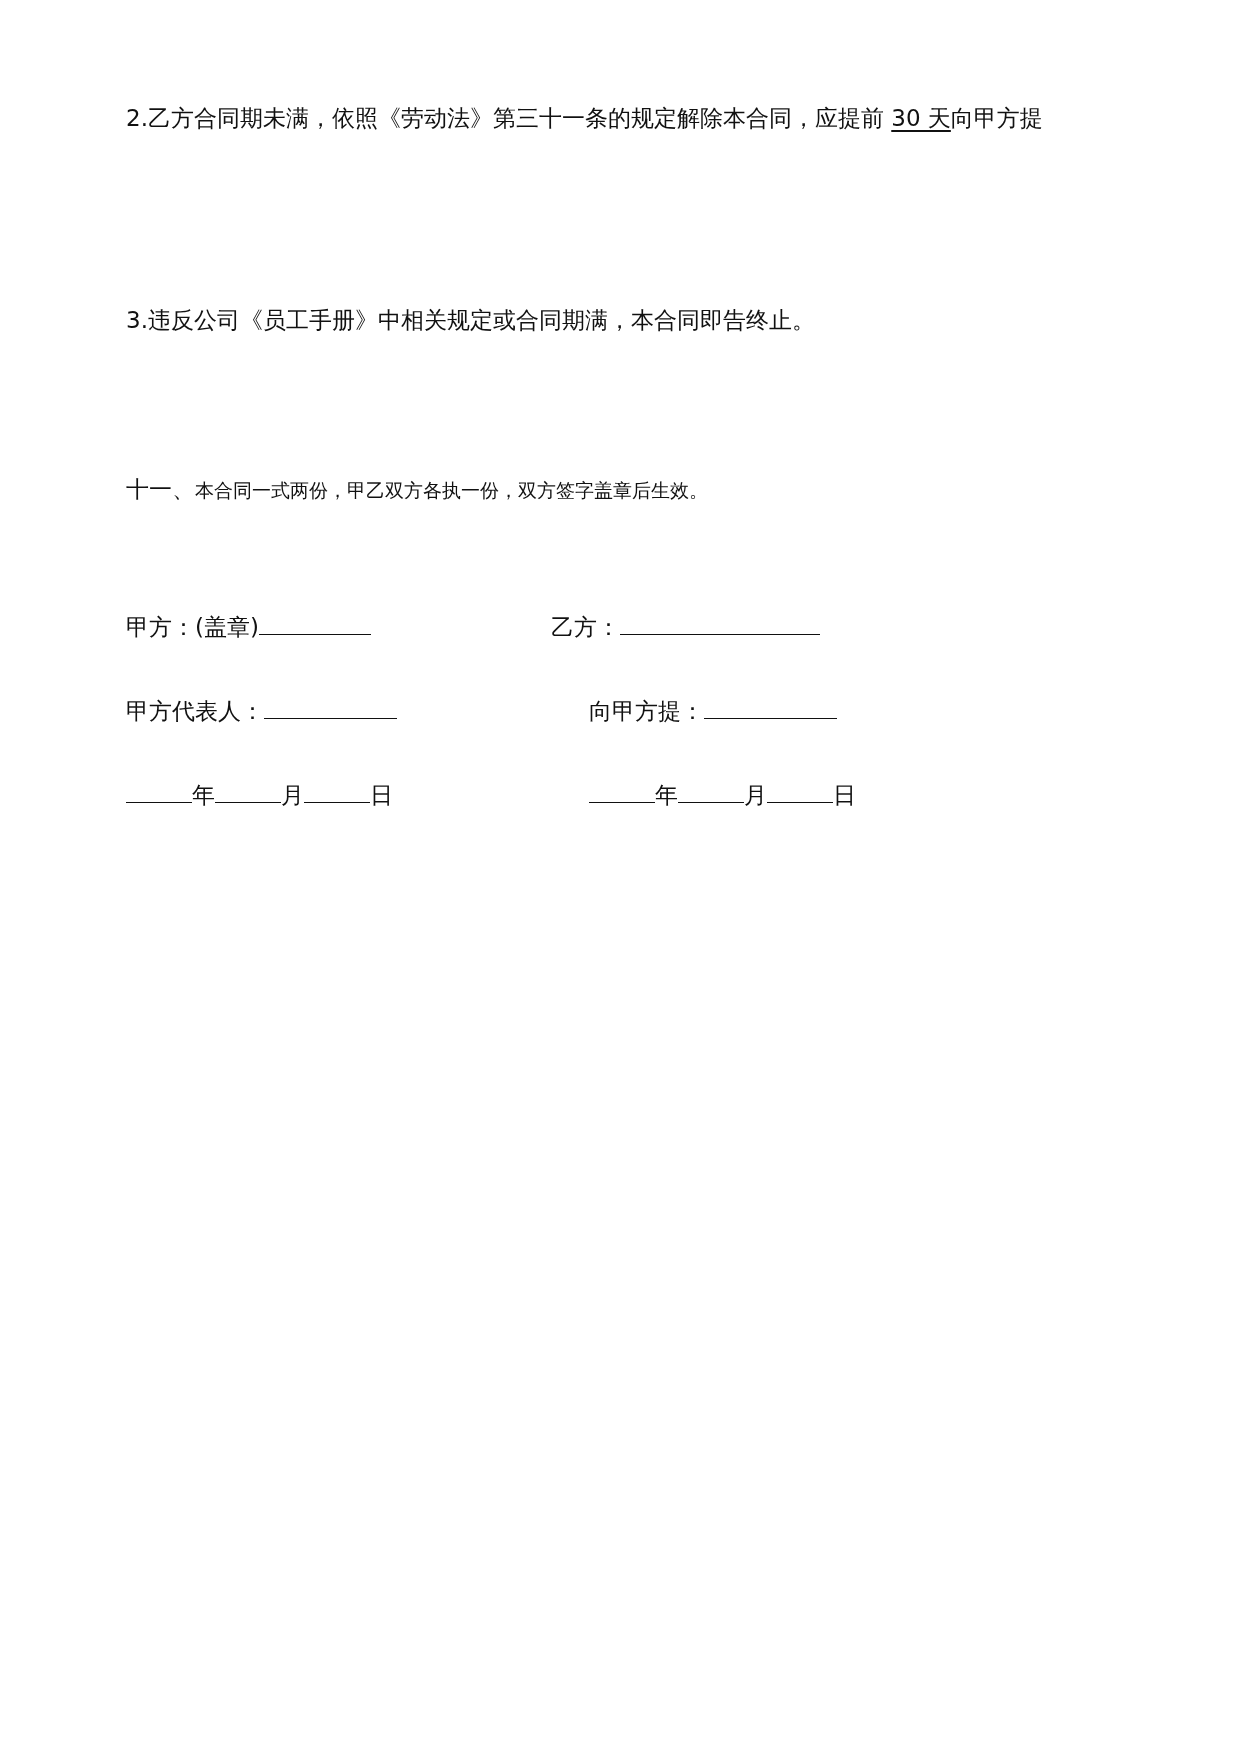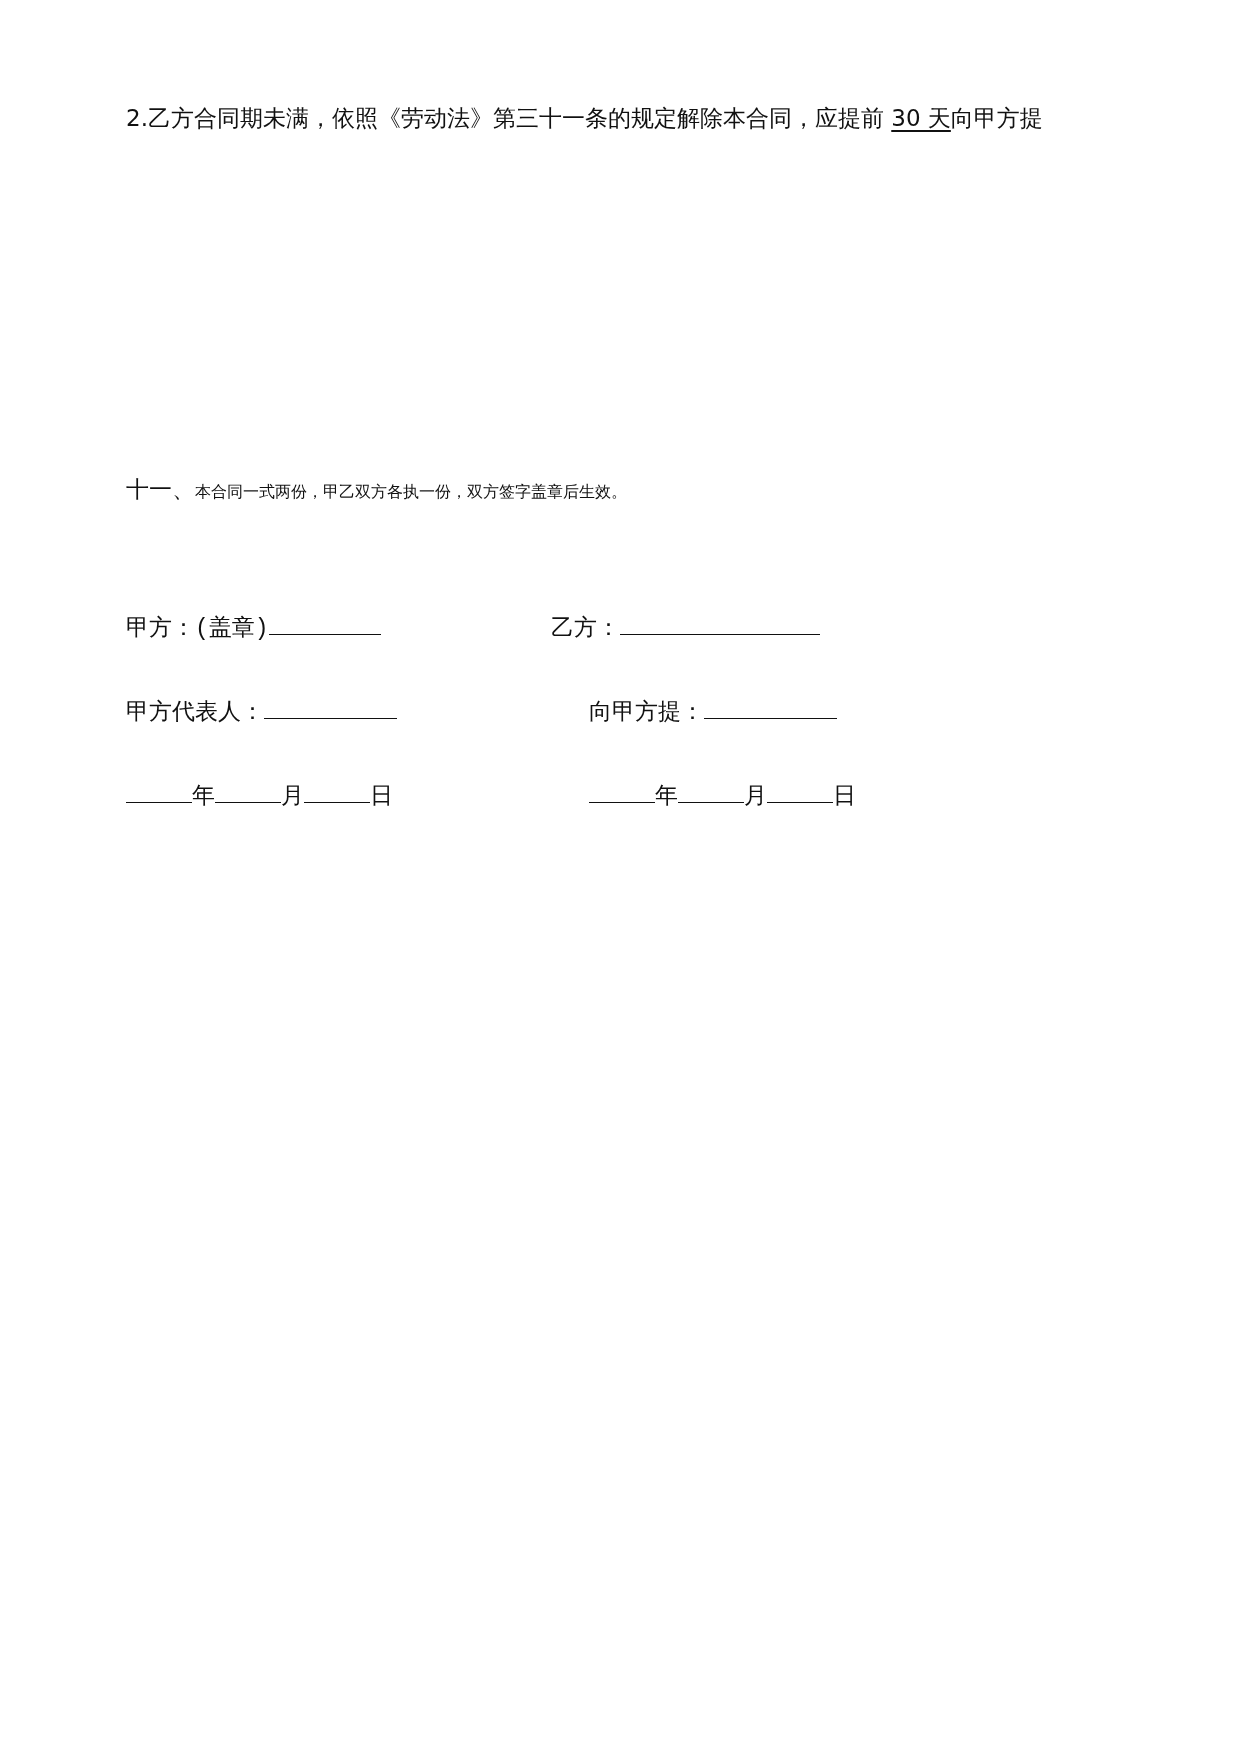--- a/index.html
+++ b/index.html
@@ -4,40 +4,41 @@
 <style>
   html, body { margin: 0; padding: 0; background: #ffffff; }
   body {
     width: 1240px; height: 1754px; position: relative; overflow: hidden;
     font-family: "DejaVu Sans", sans-serif; color: #111111;
   }
   .page { position: absolute; left: 0; top: 0; width: 980px; height: 1754px; }
   .line {
     position: absolute; white-space: nowrap; font-size: 23px; line-height: 30px;
   }
-  .small { font-size: 16px; }
+  .small { font-size: 19px; }
   .u { text-decoration: underline; text-underline-offset: 4px; }
   .blank { display: inline-block; border-bottom: 1.5px solid #111; height: 22px; vertical-align: baseline; }
 </style>
 </head>
 <body>
 
 <div class="page">
 
   <div class="line" style="left:126px; top:103px;">
     <span>2.乙方合同期未满，依照《劳动法》第三十一条的规定解除本合同，应提前 </span><span class="u">30 天</span><span>向甲方提</span>
   </div>
 
+  <div class="line" style="left:126px; top:305px;">3.违反公司《员工手册》中相关规定或合同期满，本合同即告终止。</div>
 
 
   <div class="line" style="left:126px; top:474px;">
     <span>十一、</span><span class="small">本合同一式两份，甲乙双方各执一份，双方签字盖章后生效。</span>
   </div>
 
-  <div class="line" style="left:126px; top:612px;font-family:Liberation Mono, monospace;">
+  <div class="line" style="left:126px; top:612px;">
     <span>甲方：(盖章)</span><span class="blank" style="width:112px;"></span>
   </div>
   <div class="line" style="left:551px; top:612px;">
     <span>乙方：</span><span class="blank" style="width:200px;"></span>
   </div>
 
   <div class="line" style="left:126px; top:696px;">
     <span>甲方代表人：</span><span class="blank" style="width:133px;"></span>
   </div>
   <div class="line" style="left:589px; top:696px;">

